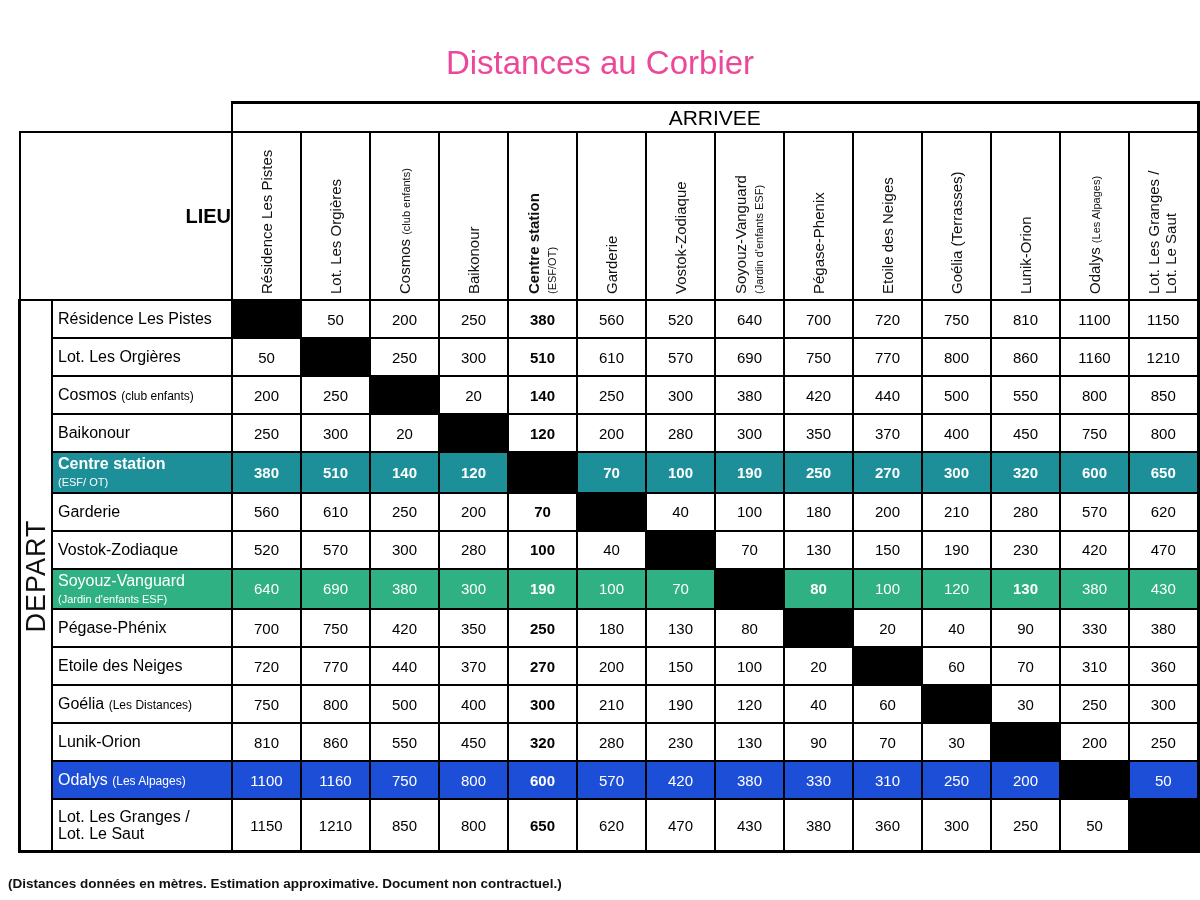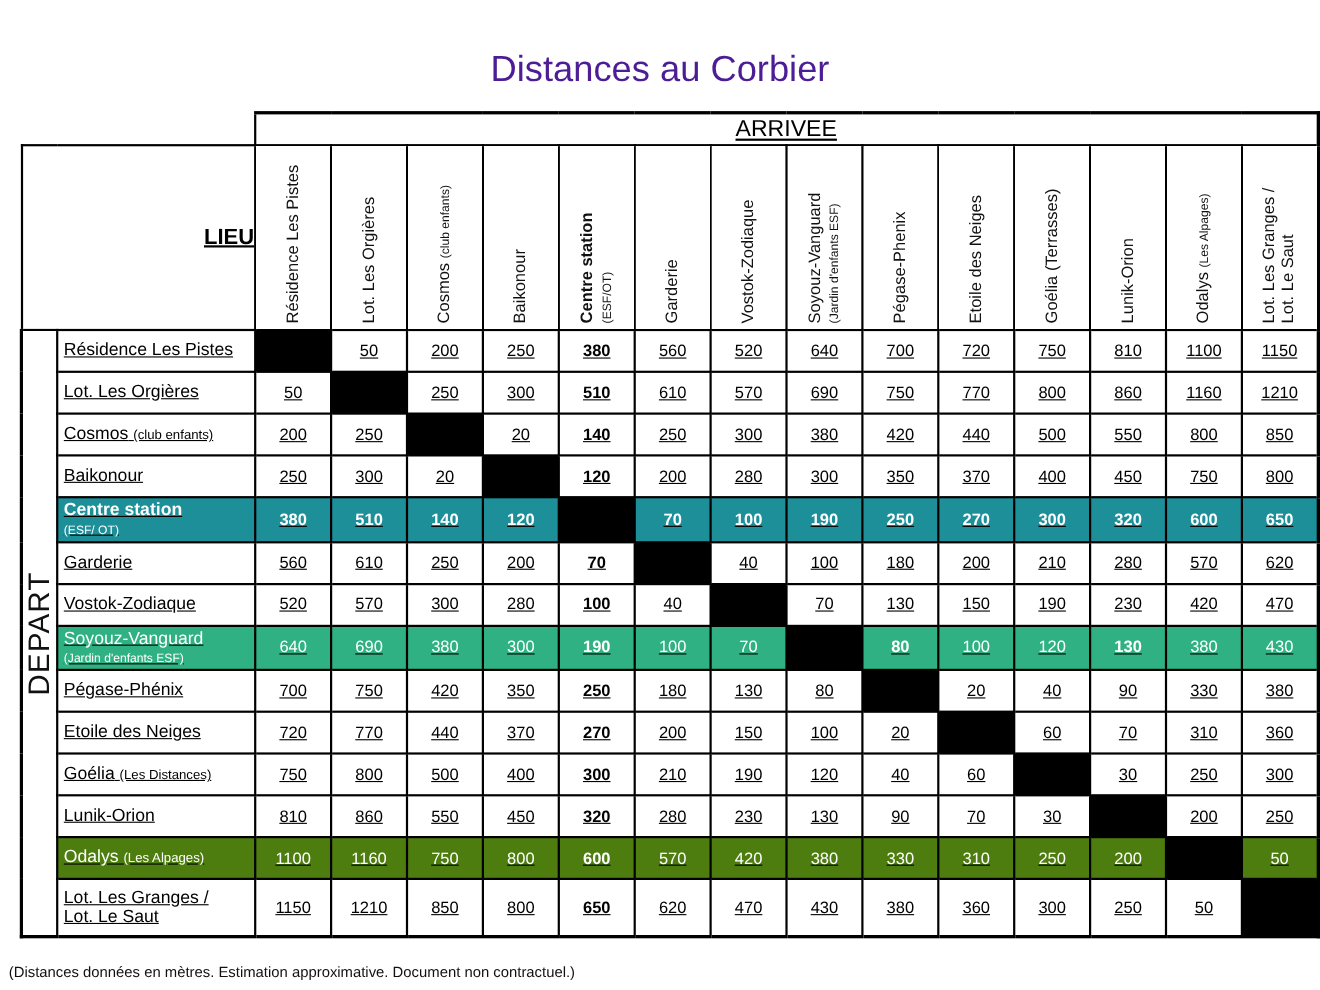--- a/index.html
+++ b/index.html
@@ -2,24 +2,24 @@
 <html><head>
 <meta charset="utf-8">
 <style>
   html,body { margin:0; padding:0; }
   body {
     width:1200px; height:900px; background:#ffffff; position:relative;
     font-family:"Liberation Sans", sans-serif; color:#000;
   }
   .title {
     position:absolute; top:44px; left:0; width:100%;
-    text-align:center; font-size:33px; color:#4c1d95;
+    text-align:center; font-size:33px; color:#ec4899;
   }
   .twrap { position:absolute; left:18px; top:101px; }
-  table { border-collapse:collapse; table-layout:fixed;text-decoration:underline; }
+  table { border-collapse:collapse; table-layout:fixed; }
   td { border:2px solid #000; padding:0; vertical-align:middle; }
   td.corner { border:none; background:transparent; }
   .arrivee { height:27px; text-align:center; font-size:21px; border-top-width:3px; border-right-width:3px; }
   .lieu { text-align:right; font-weight:bold; font-size:20px; }
   .colhead { height:166px; position:relative; background:#fff; }
   .rot {
     position:absolute; left:50%; top:50%; width:158px;
     transform:translate(-50%,-50%) rotate(-90deg);
     text-align:left; padding-left:2px; font-size:15px; line-height:1.12; color:#111;
   }
@@ -32,22 +32,22 @@
   .rowlabel { padding:2px 5px; font-size:16px; line-height:1.08; background:#fff; }
   .cell { text-align:center; font-size:15px; height:36px; background:#fff; }
   .tall .cell, .tall .rowlabel { height:46px; border-bottom-width:3px; }
   .last { border-right-width:3px; }
   .diag { background:#000 !important; }
   .b { font-weight:bold; }
   .sm { font-size:11px; }
   .sm2 { font-size:12px; }
   .r-teal .rowlabel, .r-teal .cell:not(.diag) { background:#1C8F99; color:#fff; }
   .r-green .rowlabel, .r-green .cell:not(.diag) { background:#2FB183; color:#fff; }
-  .r-darkteal .rowlabel, .r-darkteal .cell:not(.diag) { background:#4d7c0f; color:#fff;margin-left:27px; }
-  .footer { position:absolute; left:8px; top:876px; font-size:13.5px; font-weight:normal; color:#111; }
+  .r-darkteal .rowlabel, .r-darkteal .cell:not(.diag) { background:#1d4ed8; color:#fff;margin-left:27px; }
+  .footer { position:absolute; left:8px; top:876px; font-size:13.5px; font-weight:bold; color:#111; }
 </style>
 </head>
 <body>
 
 <div class="title">Distances au Corbier</div>
 
 <div class="twrap">
   <table>
     <colgroup>
       <col style="width:30px">

